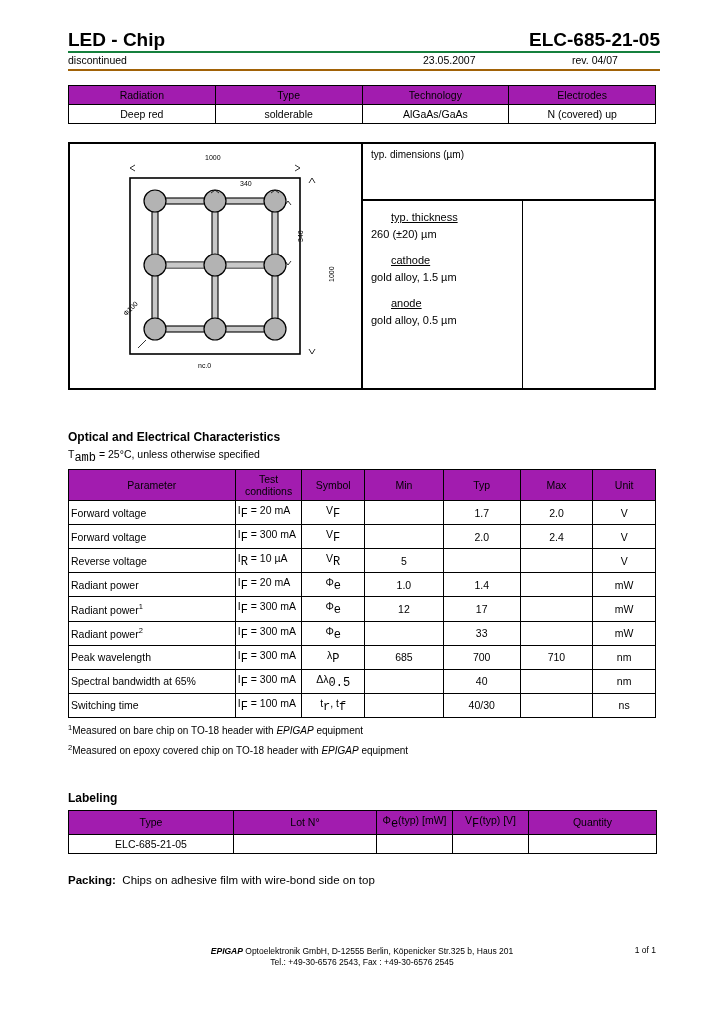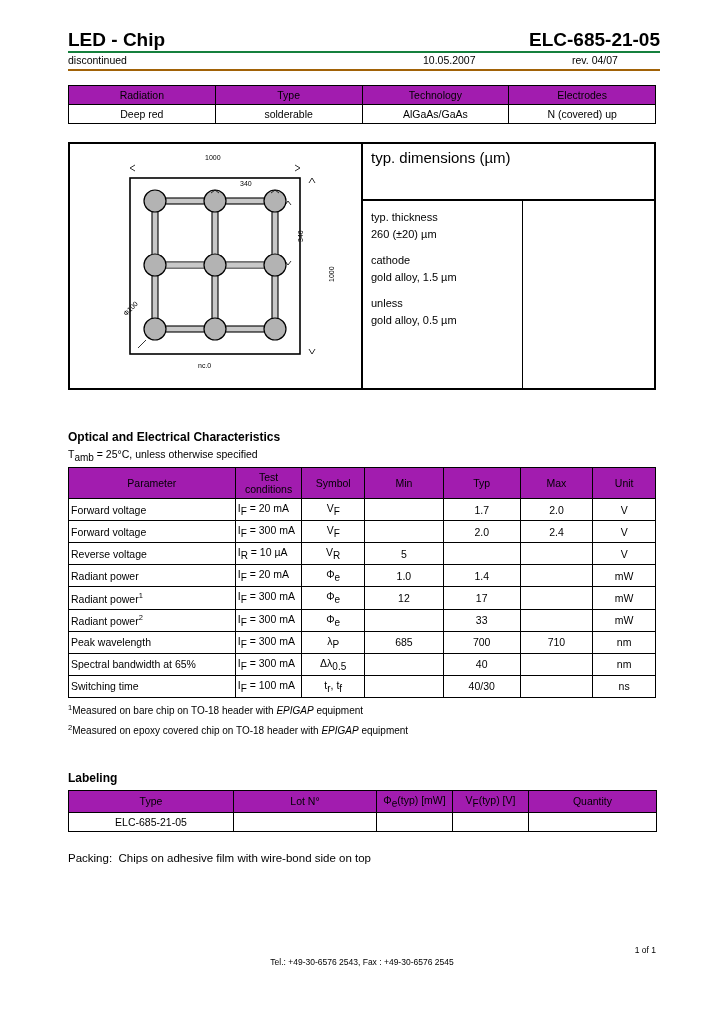--- a/index.html
+++ b/index.html
@@ -103,38 +103,40 @@
     flex: 1;
     display: flex;
     flex-direction: column;
     box-sizing: border-box;
   }
   .dim-right-top {
     height: 57px;
     border-bottom: 2px solid #000;
     box-sizing: border-box;
     padding: 5px 0 0 8px;
-    font-size: 15px;
+    font-size: 10px;
   }
   .dim-right-bot {
     flex: 1;
     display: flex;
     box-sizing: border-box;
   }
   .dim-spec {
     width: 160px;
     border-right: 1px solid #000;
     box-sizing: border-box;
     padding: 8px 0 0 8px;
     font-size: 11px;
     line-height: 16px;
   }
   .dim-blank { flex: 1; }
   .spec-head {
+    text-decoration: underline;
     margin-top: 10px;
+    margin-left: 20px;
   }
   .spec-head.first { margin-top: 0; }
   .spec-val { margin-top: 1px; }
 
   
   .chip-svg {
     position: absolute;
     left: 0; top: 0;
   }
 
@@ -142,21 +144,21 @@
   .sec-head {
     font-size: 12px;
     font-weight: bold;
     margin-top: 40px;
   }
   .sec-sub {
     font-size: 10.5px;
     margin-top: 4px;
     margin-bottom: 4px;
   }
-  sub { font-size: 10px; }
+  sub { font-size: 12px; font-family: Liberation Mono, monospace; }
   sup { font-size: 7.5px; }
 
   
   .ch-table col.c0 { width: 165px; }
   .ch-table col.c1 { width: 66px; }
   .ch-table col.c2 { width: 62px; }
   .ch-table col.c3 { width: 78px; }
   .ch-table col.c4 { width: 76px; }
   .ch-table col.c5 { width: 72px; }
   .ch-table col.c6 { width: 62px; }
@@ -176,21 +178,21 @@
   .lb-table col.l1 { width: 143px; }
   .lb-table col.l2 { width: 76px; }
   .lb-table col.l3 { width: 76px; }
   .lb-table col.l4 { width: 128px; }
   .lb-table td { height: 24px; }
 
   .packing {
     font-size: 11.5px;
     margin-top: 20px;
   }
-  .packing b { font-weight: normal; }
+  .packing b { font-weight: bold; }
 
   
   .footer {
     position: absolute;
     left: 68px;
     bottom: 44px;
     width: 588px;
     text-align: center;
     font-size: 8.5px;
     line-height: 11px;
@@ -220,21 +222,21 @@
 <body>
 
 <div class="page">
 
   <div class="hdr-row">
     <div class="hdr-title">LED - Chip</div>
     <div class="hdr-part">ELC-685-21-05</div>
   </div>
   <div class="sub-row">
     <div class="sub-disc">discontinued</div>
-    <div class="sub-date">10.05.2007</div>
+    <div class="sub-date">23.05.2007</div>
     <div class="sub-rev">rev. 04/07</div>
   </div>
 
   <table class="dt info-table">
     <tbody>
       <tr>
         <td class="shade">Radiation</td>
         <td class="shade">Type</td>
         <td class="shade">Technology</td>
         <td class="shade">Electrodes</td>
@@ -312,21 +314,21 @@
     <div class="dim-right">
       <div class="dim-right-top">
         <span>typ. dimensions (µm)</span>
       </div>
       <div class="dim-right-bot">
         <div class="dim-spec">
           <div class="spec-head first">typ. thickness</div>
           <div class="spec-val">260 (±20) µm</div>
           <div class="spec-head">cathode</div>
           <div class="spec-val">gold alloy, 1.5 µm</div>
-          <div class="spec-head">unless</div>
+          <div class="spec-head">anode</div>
           <div class="spec-val">gold alloy, 0.5 µm</div>
         </div>
         <div class="dim-blank"></div>
       </div>
     </div>
   </div>
 
   <div class="sec-head">Optical and Electrical Characteristics</div>
   <div class="sec-sub"><span>T</span><sub>amb</sub>
     <span>= 25°C, unless otherwise specified</span></div>
@@ -463,17 +465,18 @@
         <td></td>
         <td></td>
         <td></td>
       </tr>
     </tbody>
   </table>
 
   <div class="packing"><b>Packing:</b>&nbsp; <span>Chips on adhesive film with wire-bond side on top</span></div>
 
   <div class="footer">
+    <div><i>EPIGAP</i><span> Optoelektronik GmbH, D-12555 Berlin, Köpenicker Str.325 b, Haus 201</span></div>
     <div>Tel.: +49-30-6576 2543, Fax : +49-30-6576 2545</div>
     <div class="pagenum">1 of 1</div>
   </div>
 
 </div>
 
 </body></html>

